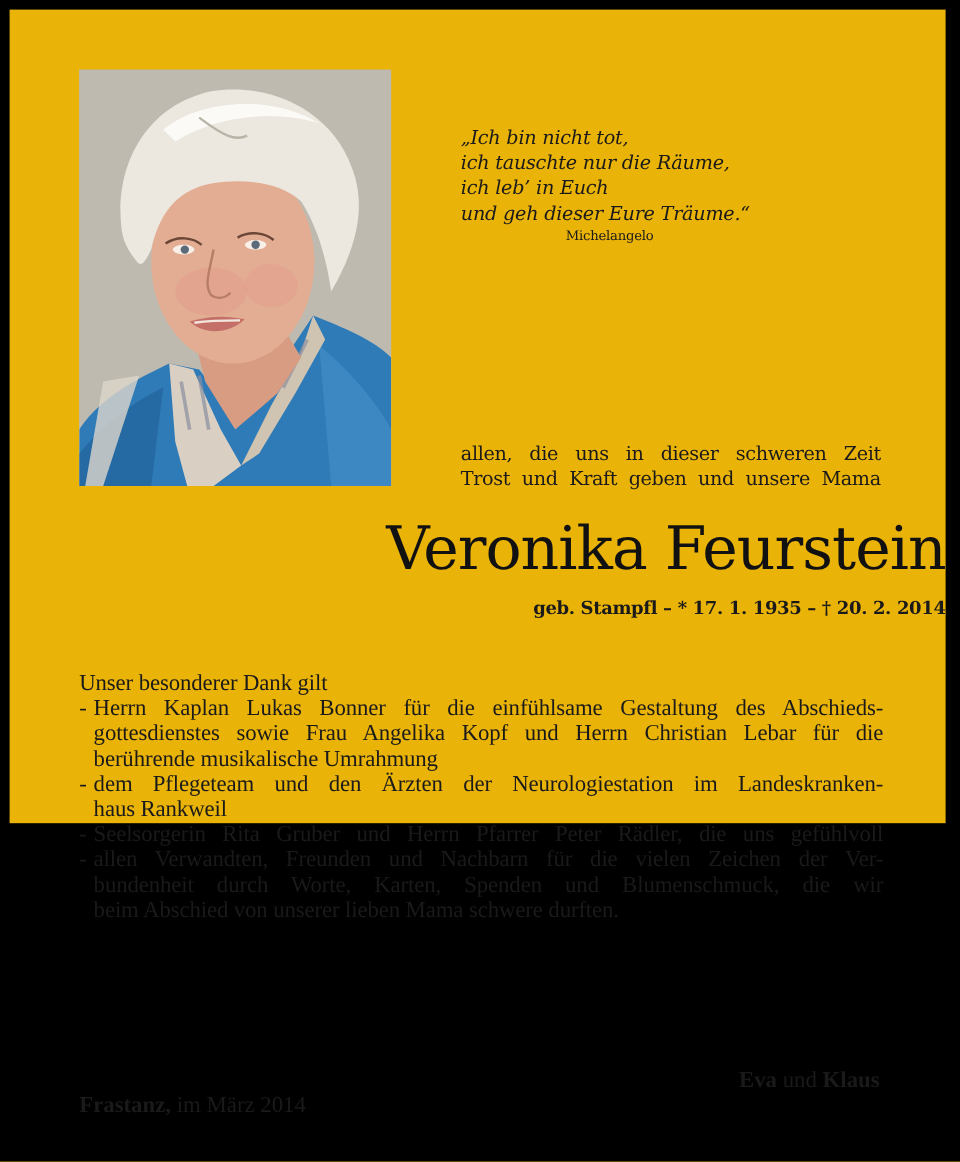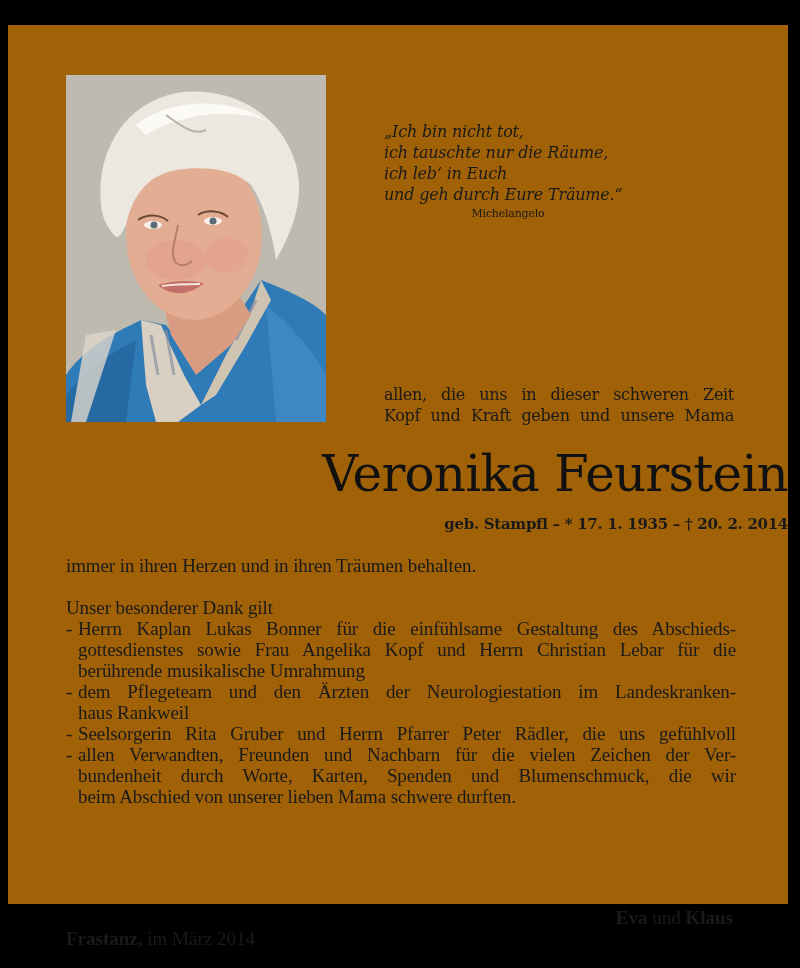--- a/index.html
+++ b/index.html
@@ -6,23 +6,23 @@
     body {
       width: 800px; height: 968px;
       background: #000;
       position: relative;
       overflow: hidden;
       font-family: "DejaVu Serif", "Liberation Serif", serif;
       color: #1a1a1a;
     }
     .page {
       position: absolute;
-      left: 8px; top: 25px;
-      width: 780px; height: 879px;
-      background: #a16207;
+      left: 8px; top: 8px;
+      width: 780px; height: 678px;
+      background: #eab308;
     }
     .photo {
       position: absolute;
       left: 58px; top: 50px;
       width: 260px; height: 347px;
       overflow: hidden;
       background: #bdb7ad;
     }
     .photo svg { display: block; }
     .quote {
@@ -157,34 +157,33 @@
 
       <path d="M92 210 C108 205 122 205 138 208 C125 220 105 222 92 210 Z" fill="#c46f67"></path>
       <path d="M96 211 C110 209 122 209 134 209" stroke="#f3e6df" stroke-width="2" fill="none"></path>
     </svg>
   </div>
 
   <div class="quote">
     <div>„Ich bin nicht tot,</div>
     <div>ich tauschte nur die Räume,</div>
     <div>ich leb’ in Euch</div>
-    <div>und geh durch Eure Träume.“</div>
+    <div>und geh dieser Eure Träume.“</div>
   </div>
   <div class="quote-author">Michelangelo</div>
 
   <div class="thanks-intro">
     <div>allen, die uns in dieser schweren Zeit</div>
-    <div>Kopf und Kraft geben und unsere Mama</div>
+    <div>Trost und Kraft geben und unsere Mama</div>
   </div>
 
   <div class="name">Veronika Feurstein</div>
   <div class="dates">geb. Stampfl – * 17. 1. 1935 – † 20. 2. 2014</div>
 
   <div class="body-text">
-    <div class="line">immer in ihren Herzen und in ihren Träumen behalten.</div>
     <div class="gap"></div>
     <div class="line">Unser besonderer Dank gilt</div>
 
     <div class="item">
       <span class="dash">-</span>
       <div class="txt">
         <div class="just">Herrn Kaplan Lukas Bonner für die einfühlsame Gestaltung des Abschieds-</div>
         <div class="just">gottesdienstes sowie Frau Angelika Kopf und Herrn Christian Lebar für die</div>
         <div class="line">berührende musikalische Umrahmung</div>
       </div>

